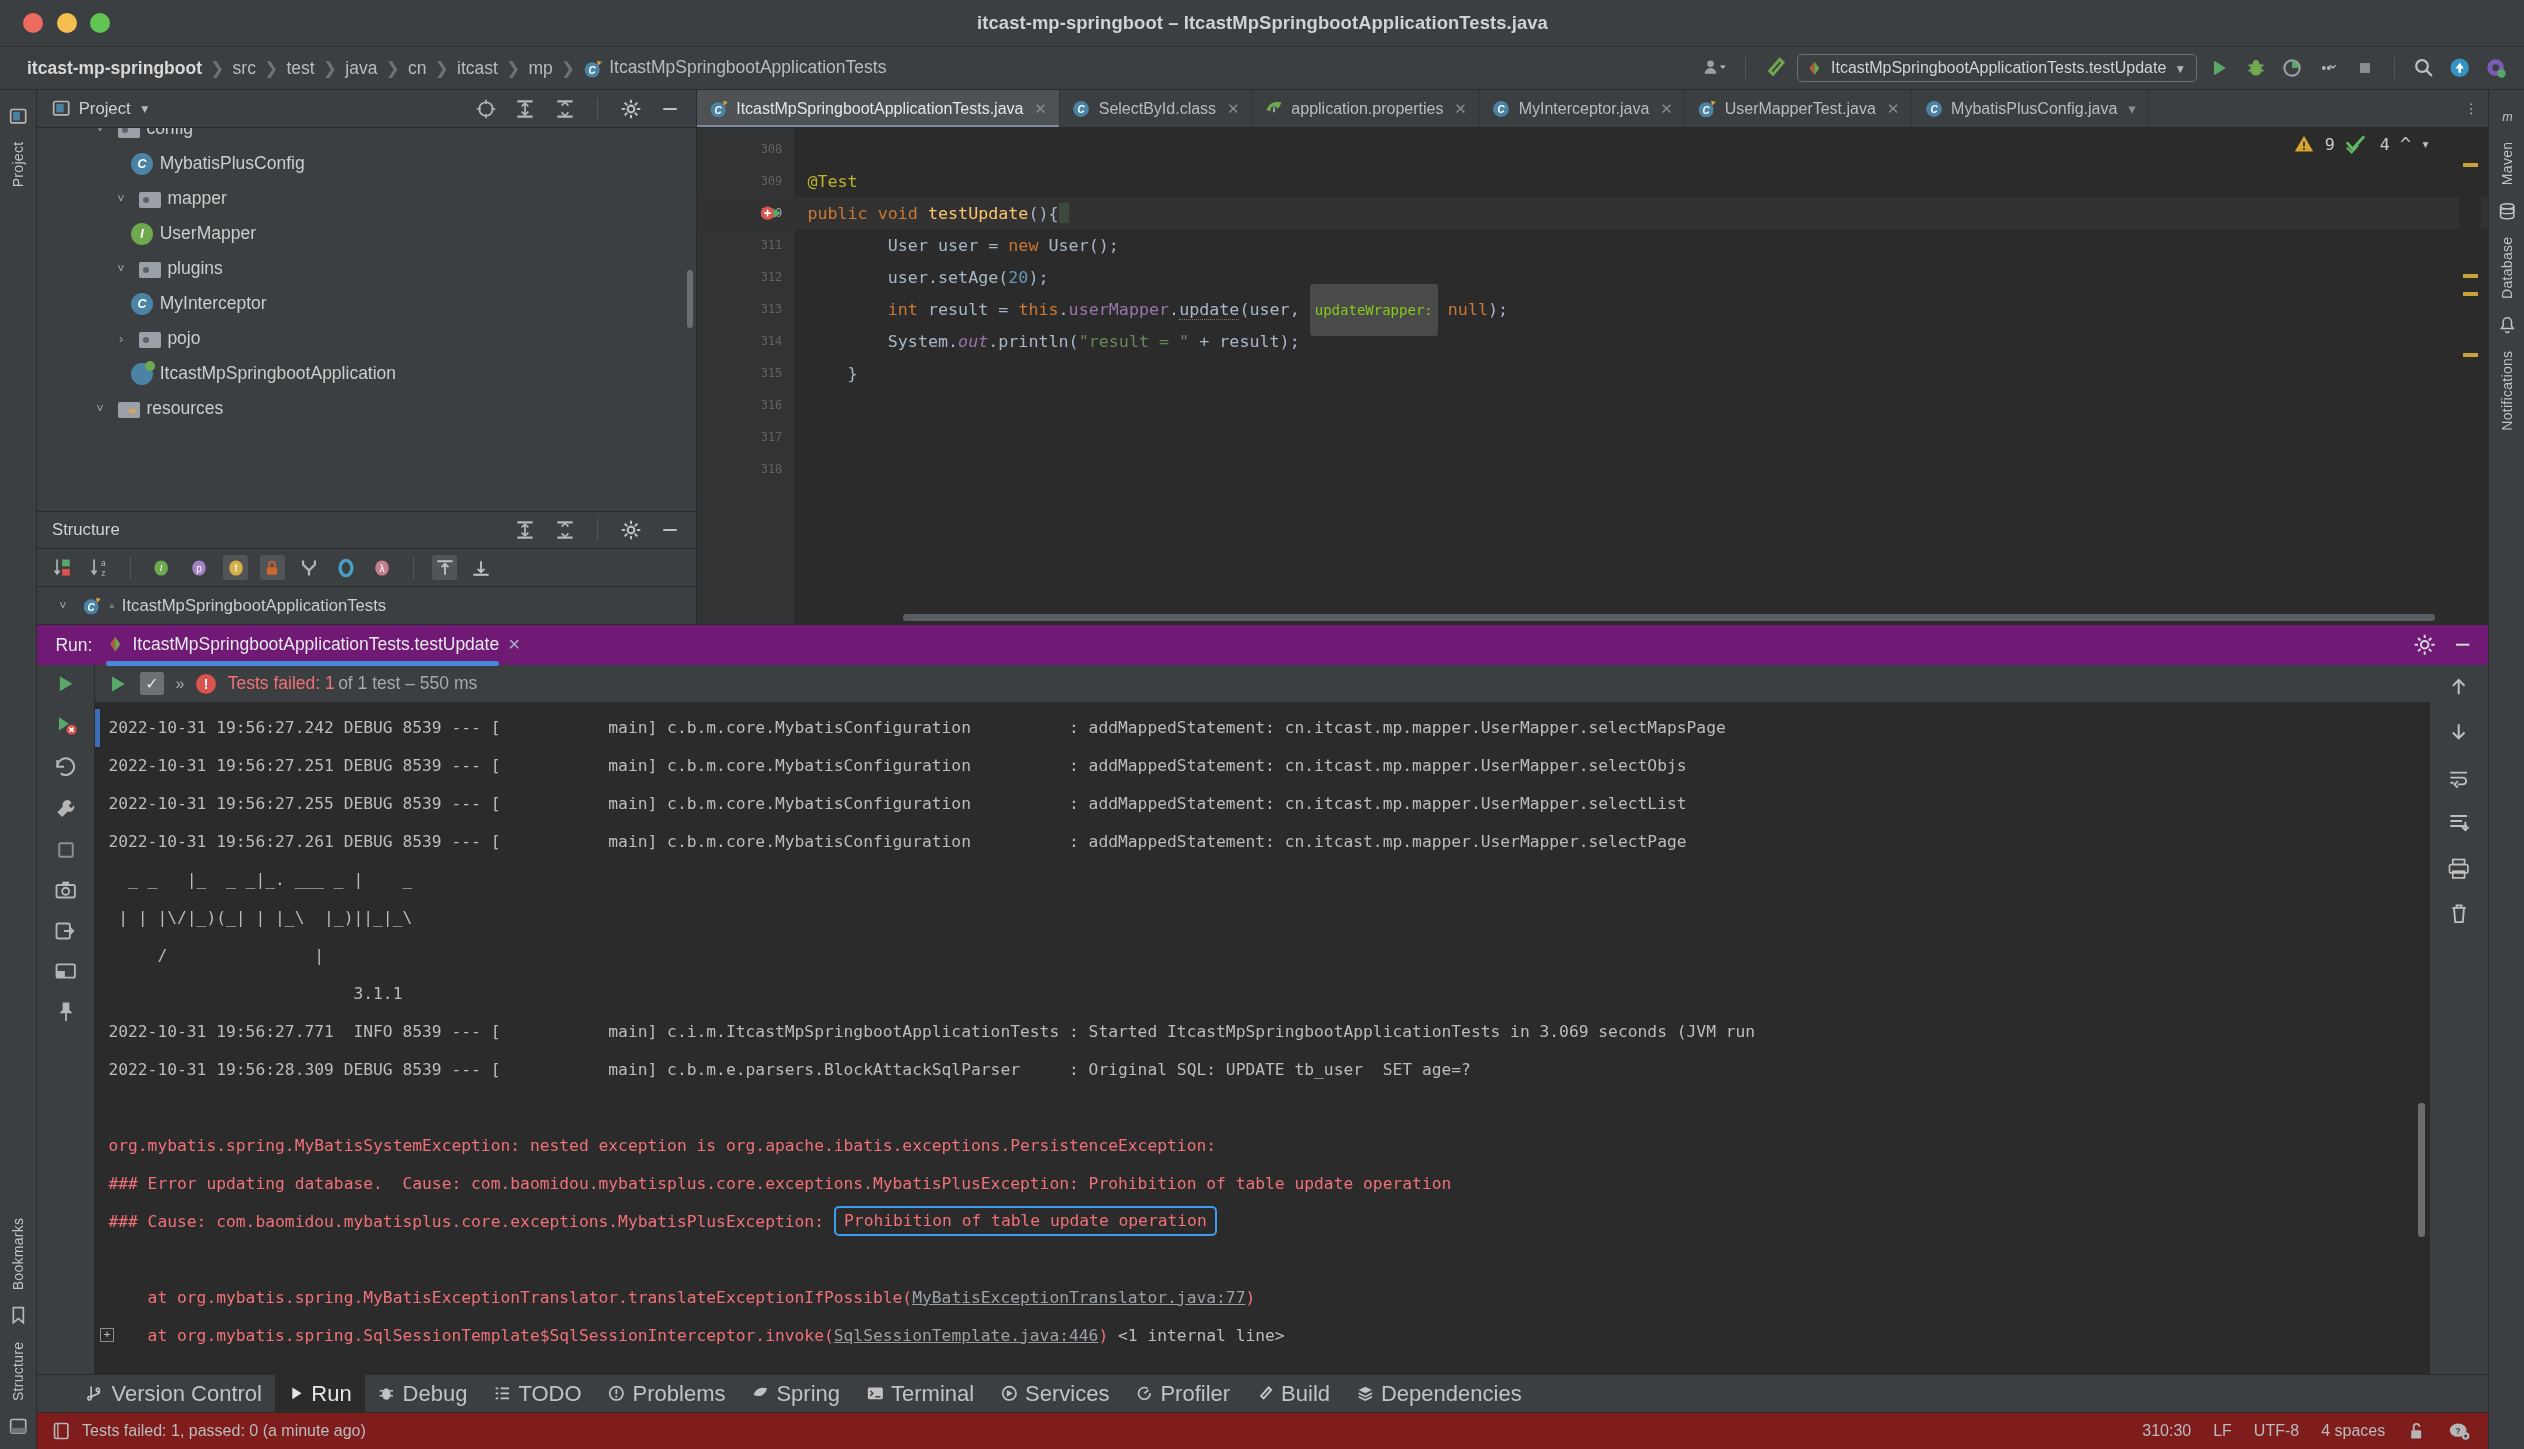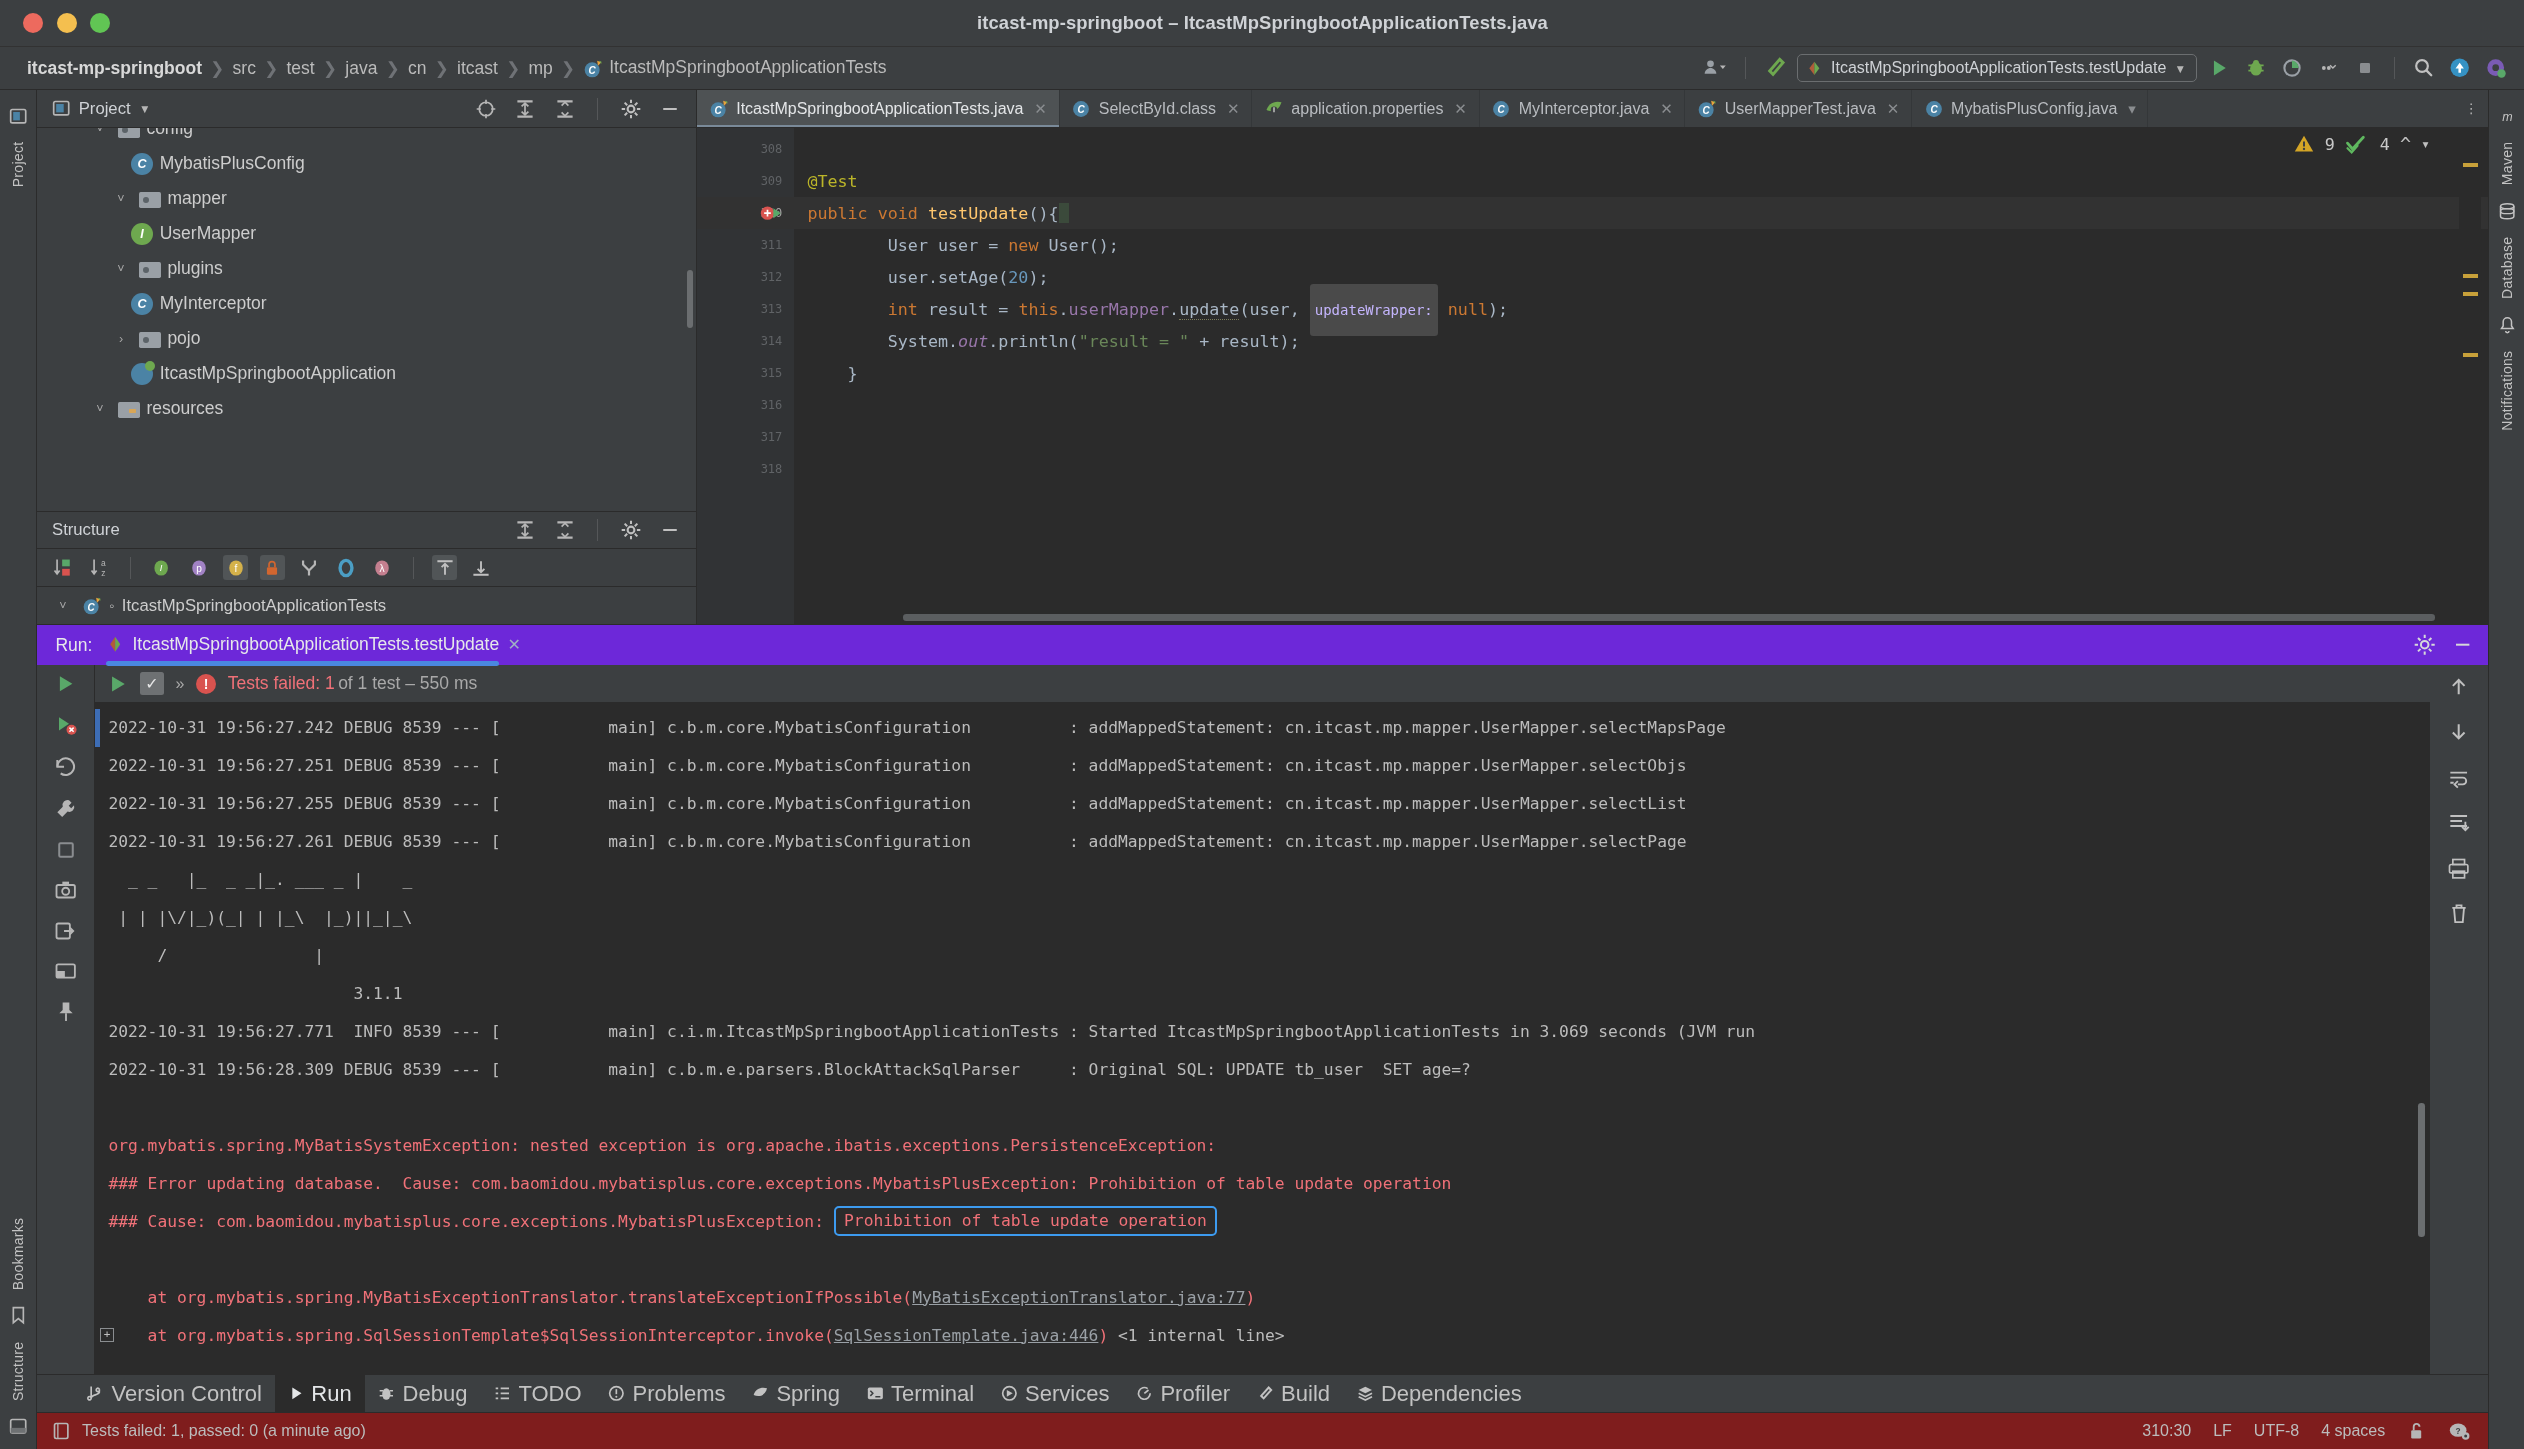--- a/index.html
+++ b/index.html
@@ -190,36 +190,36 @@
   .cline { height: 32px; line-height: 32px; white-space: pre; padding-left: 13.4px; }
   .cline.cur { background:#323232; }
   .kw { color:#cc7832; }
   .str { color:#6a8759; }
   .num { color:#6897bb; }
   .ann { color:#bbb529; }
   .fld { color:#9876aa; }
   .mth { color:#ffc66d; }
   .id { color:#a9b7c6; }
   .hintparam {
-    background:#4a4a4a; color:#c4b5fd; border-radius:3.3px; padding:18px 5px; font-size:14px;
+    background:#4a4a4a; color:#84cc16; border-radius:3.3px; padding:18px 5px; font-size:14px;
   }
   .underline-dot { border-bottom: 1.7px dotted #7a7a5a; }
   .code-hscroll { position:absolute; left: 109px; right: 53px; bottom: 3.3px; height: 6.7px; background:#5b5e60; border-radius:3.3px; }
   .insp-widget {
     position:absolute; right: 58px; top: 5px;
     display:flex; align-items:center; gap:10px;
     font-size: 16.7px; color:#c9c9c9;
   }
   .right-marker { position:absolute; right: 6.7px; top: 0; bottom: 0; width: 22px; background:#2b2b2b; }
   .rm-tick { position:absolute; right:3.3px; width:15px; height:4.2px; background:#c8a13a; }
 
   
   .runpane { flex: 1 1 auto; display: flex; flex-direction: column; min-height: 0; background:#2b2b2b; border-top:0.8px solid #2b2b2b; }
   .run-head {
-    height: 40px; flex: 0 0 40px; background:#6d28d9;
+    height: 40px; flex: 0 0 40px; background:#701a75;
     display:flex; align-items:center; gap: 13.4px; padding: 0 13.4px 0 18.4px;
     position: relative;
   }
   .run-head .lbl { font-size:17.5px; color:#e6e8ea; }
   .run-tab { display:flex; align-items:center; gap:8.3px; font-size:17.5px; color:#e6e8ea; position:relative; padding-bottom: 1.7px; }
   .run-tab:after { content:''; position:absolute; left:0; right:22px; bottom:-9.2px; height:4.2px; background:#4a88e0; border-radius:2.5px; }
   .run-head .right { margin-left:auto; display:flex; align-items:center; gap:15px; color:#d4d6d8; }
 
   .run-body { flex:1 1 auto; display:flex; min-height:0; }
   .run-left-bar {

